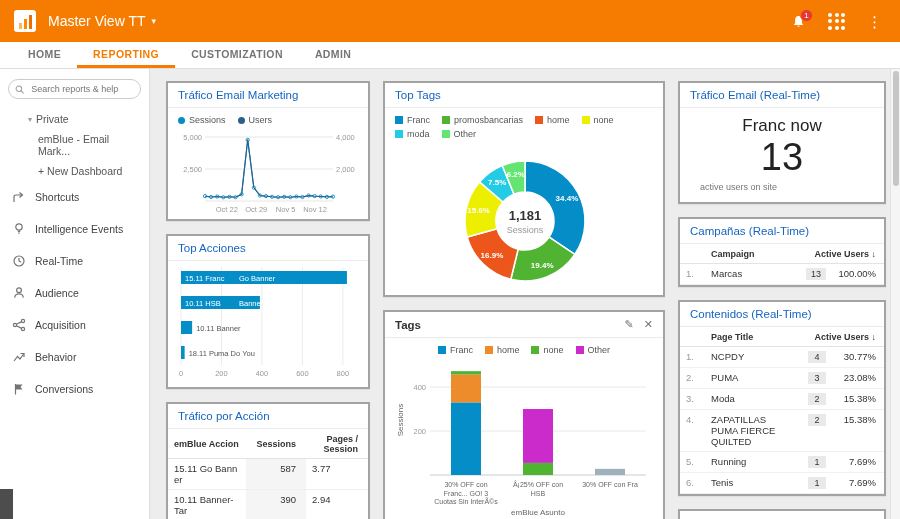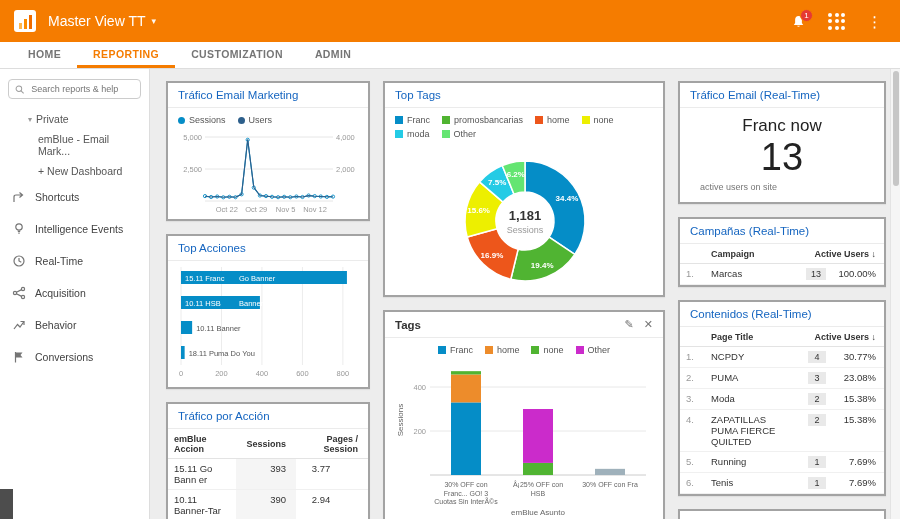--- a/index.html
+++ b/index.html
@@ -27,21 +27,21 @@
   
   .tabbar{height:27px;background:#fff;border-bottom:1px solid #ddd;display:flex;align-items:stretch;padding-left:12px;box-sizing:border-box;}
   .tab{display:flex;align-items:center;padding:0 16px;font-size:10.5px;font-weight:bold;color:#757575;
        letter-spacing:.4px;border-bottom:3px solid transparent;box-sizing:border-box;cursor:pointer;}
   .tab.active{color:#F57C00;border-bottom-color:#F57C00;}
 
   
   .body-row{display:flex;height:450px;}
   .sidebar{width:150px;min-width:150px;background:#fff;border-right:1px solid #ddd;padding-top:8px;
            box-sizing:border-box;font-size:10.5px;}
-  .search-box{display:flex;align-items:center;gap:5px;border:1px solid #ccc;border-radius:4px;margin:2px 8px 10px;padding:3px 6px;background:#fff;}
+  .search-box{display:flex;align-items:center;gap:5px;border:1px solid #ccc;border-radius:10px;margin:2px 8px 10px;padding:3px 6px;background:#fff;}
   .search-box input{border:0;outline:0;width:100%;font-size:9px;color:#555;font-family:inherit;background:transparent;}
   .side-item{display:flex;align-items:center;gap:9px;padding:9px 12px;color:#424242;cursor:pointer;}
   .side-item.active{background:#ececec;}
   .sub{padding:4px 12px 4px 28px;color:#555;cursor:pointer;display:flex;align-items:center;gap:4px;}
   .sub.deep{padding-left:38px;}
   .sub .caret{font-size:8px;color:#999;}
 
   .content{flex:1;display:flex;gap:13px;padding:12px 4px 0 16px;box-sizing:border-box;overflow:hidden;align-items:flex-start;}
   .col{display:flex;flex-direction:column;gap:13px;}
   .col1{width:204px;min-width:204px;} .col2{width:282px;min-width:282px;} .col3{width:208px;min-width:208px;}
@@ -76,21 +76,21 @@
   
   .rt-table{width:100%;border-collapse:collapse;font-size:9.5px;}
   .rt-table th{font-size:9px;color:#333;font-weight:bold;text-align:left;padding:5px 6px 4px;border-bottom:1px solid #e3e3e3;}
   .rt-table th.right{text-align:right;padding-right:8px;}
   .rt-table td{padding:4px 6px;border-bottom:1px solid #f0f0f0;color:#333;vertical-align:top;}
   td.idx{color:#999;width:13px;padding-right:1px;}
   td.badge-cell{text-align:right;width:24px;padding-right:2px;}
   .badge{background:#e9e9e9;padding:1px 5px;font-size:9px;color:#333;display:inline-block;min-width:8px;text-align:center;}
   td.pct{text-align:right;width:42px;padding-right:8px;}
   td.num{text-align:right;width:40px;padding-right:10px;background:#f5f5f5;}
-  td.num2{text-align:center;width:38px;padding-right:28px;}
+  td.num2{text-align:left;width:38px;padding-right:18px;}
   th.nright{text-align:right;padding-right:10px;width:44px;}
 
   
   .rt-now{text-align:center;font-size:17px;color:#222;margin-top:8px;}
   .rt-value{text-align:center;font-size:38px;color:#222;margin:2px 0 4px;line-height:1.05;}
   .rt-caption{font-size:9px;color:#777;padding:0 0 10px 20px;}
 
   .scrollbar{position:absolute;top:69px;right:0;bottom:0;width:10px;background:#f5f5f5;border-left:1px solid #e3e3e3;box-sizing:border-box;}
   .scroll-thumb{position:absolute;top:2px;left:2px;width:6px;height:115px;background:#c6c6c6;border-radius:3px;cursor:pointer;}
   .corner-tab{position:absolute;left:0;bottom:0;width:13px;height:30px;background:#4d4d4d;cursor:pointer;}
@@ -174,20 +174,27 @@
             <path d="M5.8 9.4 H8.2 M6.3 11.2 H7.7"></path>
         </svg>
         <span>Intelligence Events</span>
       </div>
       <div class="side-item">
         <svg width="14" height="14" viewBox="0 0 14 14" fill="none" stroke="#757575" stroke-width="1.2">
           <circle cx="7" cy="7" r="5"></circle>
             <path d="M7 4 V7 L9.3 8.2"></path>
         </svg>
         <span>Real-Time</span>
+      </div>
+      <div class="side-item">
+        <svg width="14" height="14" viewBox="0 0 14 14" fill="none" stroke="#757575" stroke-width="1.2">
+          <circle cx="7" cy="4.2" r="2.4"></circle>
+            <path d="M2.8 11.8 Q2.8 7.8 7 7.8 Q11.2 7.8 11.2 11.8"></path>
+        </svg>
+        <span>Audience</span>
       </div>
       <div class="side-item">
         <svg width="14" height="14" viewBox="0 0 14 14" fill="none" stroke="#757575" stroke-width="1.2">
           <circle cx="3" cy="7" r="1.6"></circle>
             <circle cx="11" cy="3" r="1.6"></circle>
             <circle cx="11" cy="11" r="1.6"></circle>
           <path d="M4.4 6.3 L9.6 3.6 M4.4 7.7 L9.6 10.4"></path>
         </svg>
         <span>Acquisition</span>
       </div>
@@ -303,21 +310,21 @@
             <thead>
               <tr>
                 <th>emBlue Accion</th>
                 <th class="nright">Sessions</th>
                 <th class="nright" style="width:40px;">Pages / Session</th>
               </tr>
             </thead>
             <tbody>
               <tr>
                 <td>15.11 Go Bann er</td>
-                <td class="num">393</td>
+                <td class="num">587</td>
                 <td class="num2">3.77</td>
               </tr>
               <tr>
                 <td>10.11 Banner-Tar</td>
                 <td class="num">390</td>
                 <td class="num2">2.94</td>
               </tr>
             </tbody>
           </table>
         </section>

